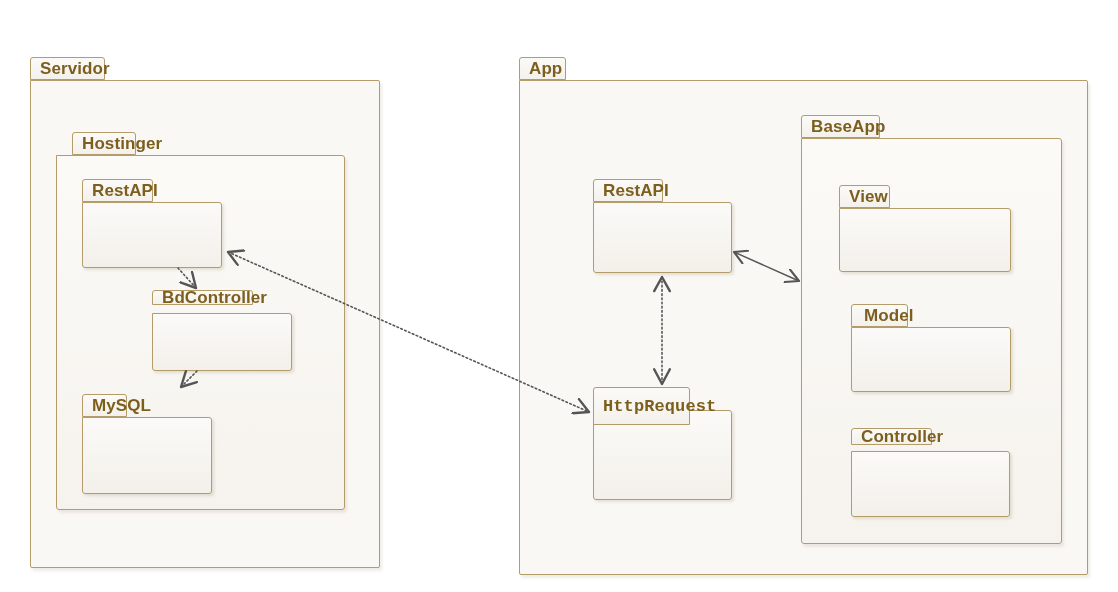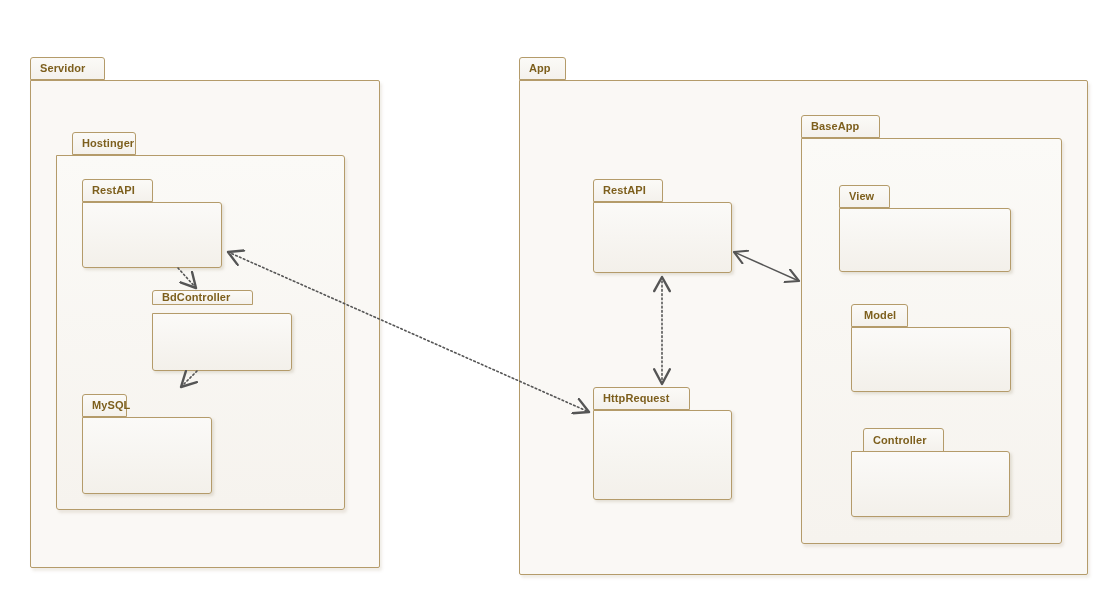--- a/index.html
+++ b/index.html
@@ -31,21 +31,21 @@
     background: linear-gradient(180deg, #fbfaf7 0%, #f4f1ec 100%);
     border: 1px solid #b49b6a;
     border-radius: 3px 3px 0 0;
     display: flex;
     align-items: center;
     padding: 0 9px;
     white-space: nowrap;
     z-index: 3;
   }
   .pkg-tab-label {
-    font-size: 11px;
+    font-size: 17px;
     font-weight: bold;
     color: #7d5f1d;
     letter-spacing: 0.1px;
     line-height: 1;
   }
   .pkg-body {
     position: absolute;
     box-sizing: border-box;
     background: linear-gradient(180deg, #fbfaf8 0%, #f3f0ea 100%);
     border: 1px solid #b49b6a;
@@ -126,21 +126,21 @@
   </div>
 
   <div class="pkg pkg-leaf" style="left: 593px; top: 179px; width: 139px; height: 94px;">
     <div class="pkg-tab" style="width: 70px; height: 23px; left: 0px;">
       <span class="pkg-tab-label">RestAPI</span>
     </div>
     <div class="pkg-body" style="left: 0px; top: 23px; width: 139px; height: 71px;"></div>
   </div>
 
   <div class="pkg pkg-leaf" style="left: 593px; top: 387px; width: 139px; height: 113px;">
-    <div class="pkg-tab" style="width: 97px; height: 23px; left: 0px;">
+    <div class="pkg-tab" style="width: 97px; height: 38px; left: 0px; font-family: Liberation Mono, monospace;">
       <span class="pkg-tab-label">HttpRequest</span>
     </div>
     <div class="pkg-body" style="left: 0px; top: 23px; width: 139px; height: 90px;"></div>
   </div>
 
   <div class="pkg pkg-mid" style="left: 801px; top: 115px; width: 261px; height: 429px;">
     <div class="pkg-tab" style="width: 79px; height: 23px; left: 0px;">
       <span class="pkg-tab-label">BaseApp</span>
     </div>
     <div class="pkg-body" style="left: 0px; top: 23px; width: 261px; height: 406px;"></div>
@@ -154,21 +154,21 @@
   </div>
 
   <div class="pkg pkg-leaf" style="left: 851px; top: 304px; width: 160px; height: 88px;">
     <div class="pkg-tab" style="width: 57px; height: 23px; left: 0px; padding-left: 12px;">
       <span class="pkg-tab-label">Model</span>
     </div>
     <div class="pkg-body" style="left: 0px; top: 23px; width: 160px; height: 65px;"></div>
   </div>
 
   <div class="pkg pkg-leaf" style="left: 851px; top: 428px; width: 159px; height: 89px;">
-    <div class="pkg-tab" style="width: 81px; height: 24px; left: 12px;">
+    <div class="pkg-tab" style="width: 81px; height: 17px; left: 0px;">
       <span class="pkg-tab-label">Controller</span>
     </div>
     <div class="pkg-body" style="left: 0px; top: 23px; width: 159px; height: 66px;"></div>
   </div>
 
   <svg id="edges" viewBox="0 0 1118 592" xmlns="http://www.w3.org/2000/svg">
       <defs>
         <marker id="ah-end" markerWidth="11" markerHeight="11" refX="9.8" refY="5.5" orient="auto" markerUnits="strokeWidth">
           <path d="M 0.6,0.6 L 9.8,5.5 L 0.6,10.4" fill="none" stroke="#555555" stroke-width="1.5" stroke-linecap="round" stroke-linejoin="round"></path>
         </marker>

